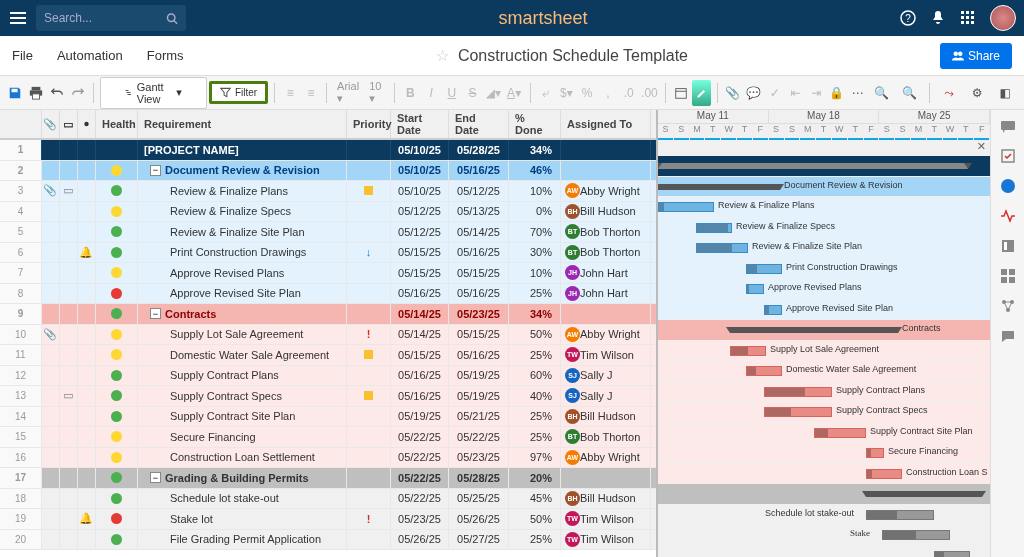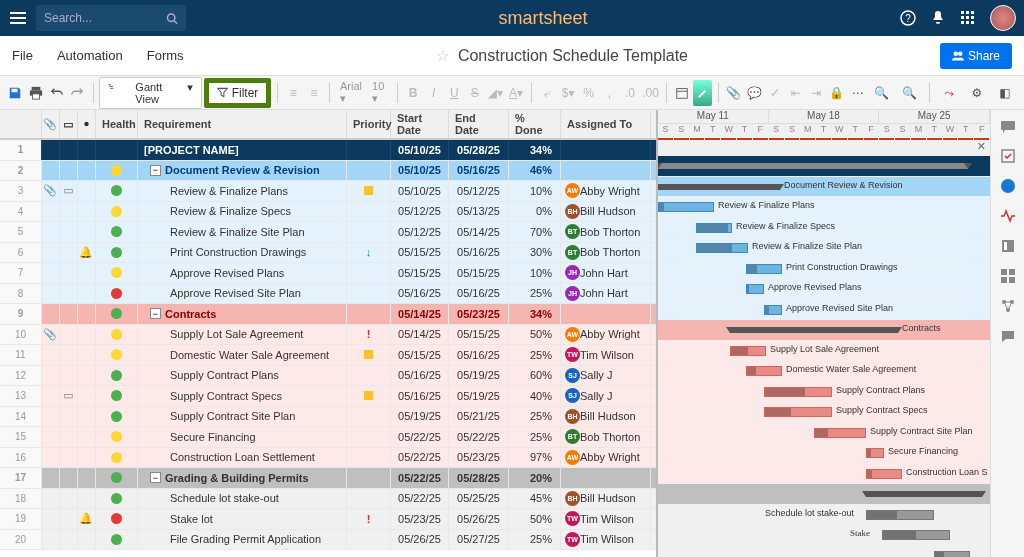--- a/index.html
+++ b/index.html
@@ -15,22 +15,22 @@
 .avatar{width:26px;height:26px;border-radius:50%;background:radial-gradient(#d88,#a55);border:1px solid #fff}
 .titlebar{height:40px;display:flex;align-items:center;padding:0 12px;border-bottom:1px solid #ddd;gap:20px}
 .titlebar-left{display:flex;gap:24px;font-size:13px}
 .titlebar-left span{cursor:pointer}
 .titlebar-center{flex:1;display:flex;justify-content:center;align-items:center;gap:8px;font-size:16px;color:#444}
 .star{color:#ccc}
 .share-btn{background:#0073ec;color:#fff;border:none;padding:6px 12px;border-radius:3px;font-size:12px;display:flex;align-items:center;gap:4px;cursor:pointer}
 .toolbar{height:34px;background:#f5f5f5;border-bottom:1px solid #ddd;display:flex;align-items:center;padding:0 6px;gap:2px}
 .tool-btn{width:26px;height:26px;display:flex;align-items:center;justify-content:center;color:#555;cursor:pointer;border-radius:2px}
 .tool-sep{width:1px;height:20px;background:#ccc;margin:0 4px}
-.view-dropdown{background:#fff;border:1px solid #ccc;padding:3px 8px;border-radius:2px;font-size:11px;display:flex;gap:20px;cursor:pointer}
-.filter-btn{background:#fff;border:5px solid #4d7c0f;padding:3px 8px;border-radius:2px;font-size:12px;display:flex;align-items:center;gap:4px;cursor:pointer}
+.view-dropdown{background:#fff;border:1px solid #ccc;padding:3px 24px;border-radius:2px;font-size:11px;display:flex;align-items:center;gap:4px;cursor:pointer}
+.filter-btn{background:#fff;border:3px solid #4d7c0f;padding:3px 8px;border-radius:2px;font-size:10px;display:flex;align-items:center;gap:4px;cursor:pointer}
 .font-sel{font-size:11px;color:#999;padding:0 4px}
 .toolbar-right{margin-left:auto;display:flex;gap:2px;align-items:center}
 .content{display:flex;height:453px}
 .grid{width:656px;overflow:hidden}
 .grid-header{height:30px;background:#f0f0f0;border-bottom:2px solid #ccc;display:flex;font-size:11px;color:#444;font-weight:600}
 .gh-cell{border-right:1px solid #ddd;display:flex;align-items:center;padding:0 6px}
 .gh-row{width:42px;justify-content:center}
 .gh-attach{width:18px;justify-content:center}
 .gh-comment{width:18px;justify-content:center}
 .gh-remind{width:18px;justify-content:center}
@@ -68,21 +68,21 @@
 .row-blue{background:#e3f2fd}
 .row-red-hdr{background:#f5b5b0;font-weight:700;color:#8b0000}
 .row-red{background:#fde9e7}
 .row-grey-hdr{background:#bfbfbf;font-weight:700}
 .row-grey{background:#f0f0f0}
 .harv{width:9px;height:9px;display:inline-block}
 .harv-yellow{background:#fbc02d}
 .harv-blue{color:#1976d2;font-weight:700}
 .harv-red{color:#d32f2f;font-weight:700}
 .gantt{flex:1;border-left:2px solid #bbb;overflow:hidden;position:relative}
-.gantt-header{height:30px;background:#f0f0f0;border-bottom:2px solid #c2410c}
+.gantt-header{height:30px;background:#f0f0f0;border-bottom:2px solid #0ea5e9}
 .gantt-weeks{height:14px;display:flex;font-size:10px;color:#555;border-bottom:1px solid #ddd}
 .gantt-week{flex:1;text-align:center;border-right:1px solid #ddd}
 .gantt-days{height:16px;display:flex;font-size:9px;color:#888}
 .gantt-day{width:16.5px;text-align:center;border-right:1px solid #eee}
 .gantt-body{position:relative}
 .gantt-row{height:20.5px;border-bottom:1px solid #f0f0f0;position:relative}
 .gantt-row.navy{background:#0c3a5e}
 .gantt-row.blue-hdr{background:#a3d5f7}
 .gantt-row.blue{background:#e3f2fd}
 .gantt-row.red-hdr{background:#f5b5b0}

